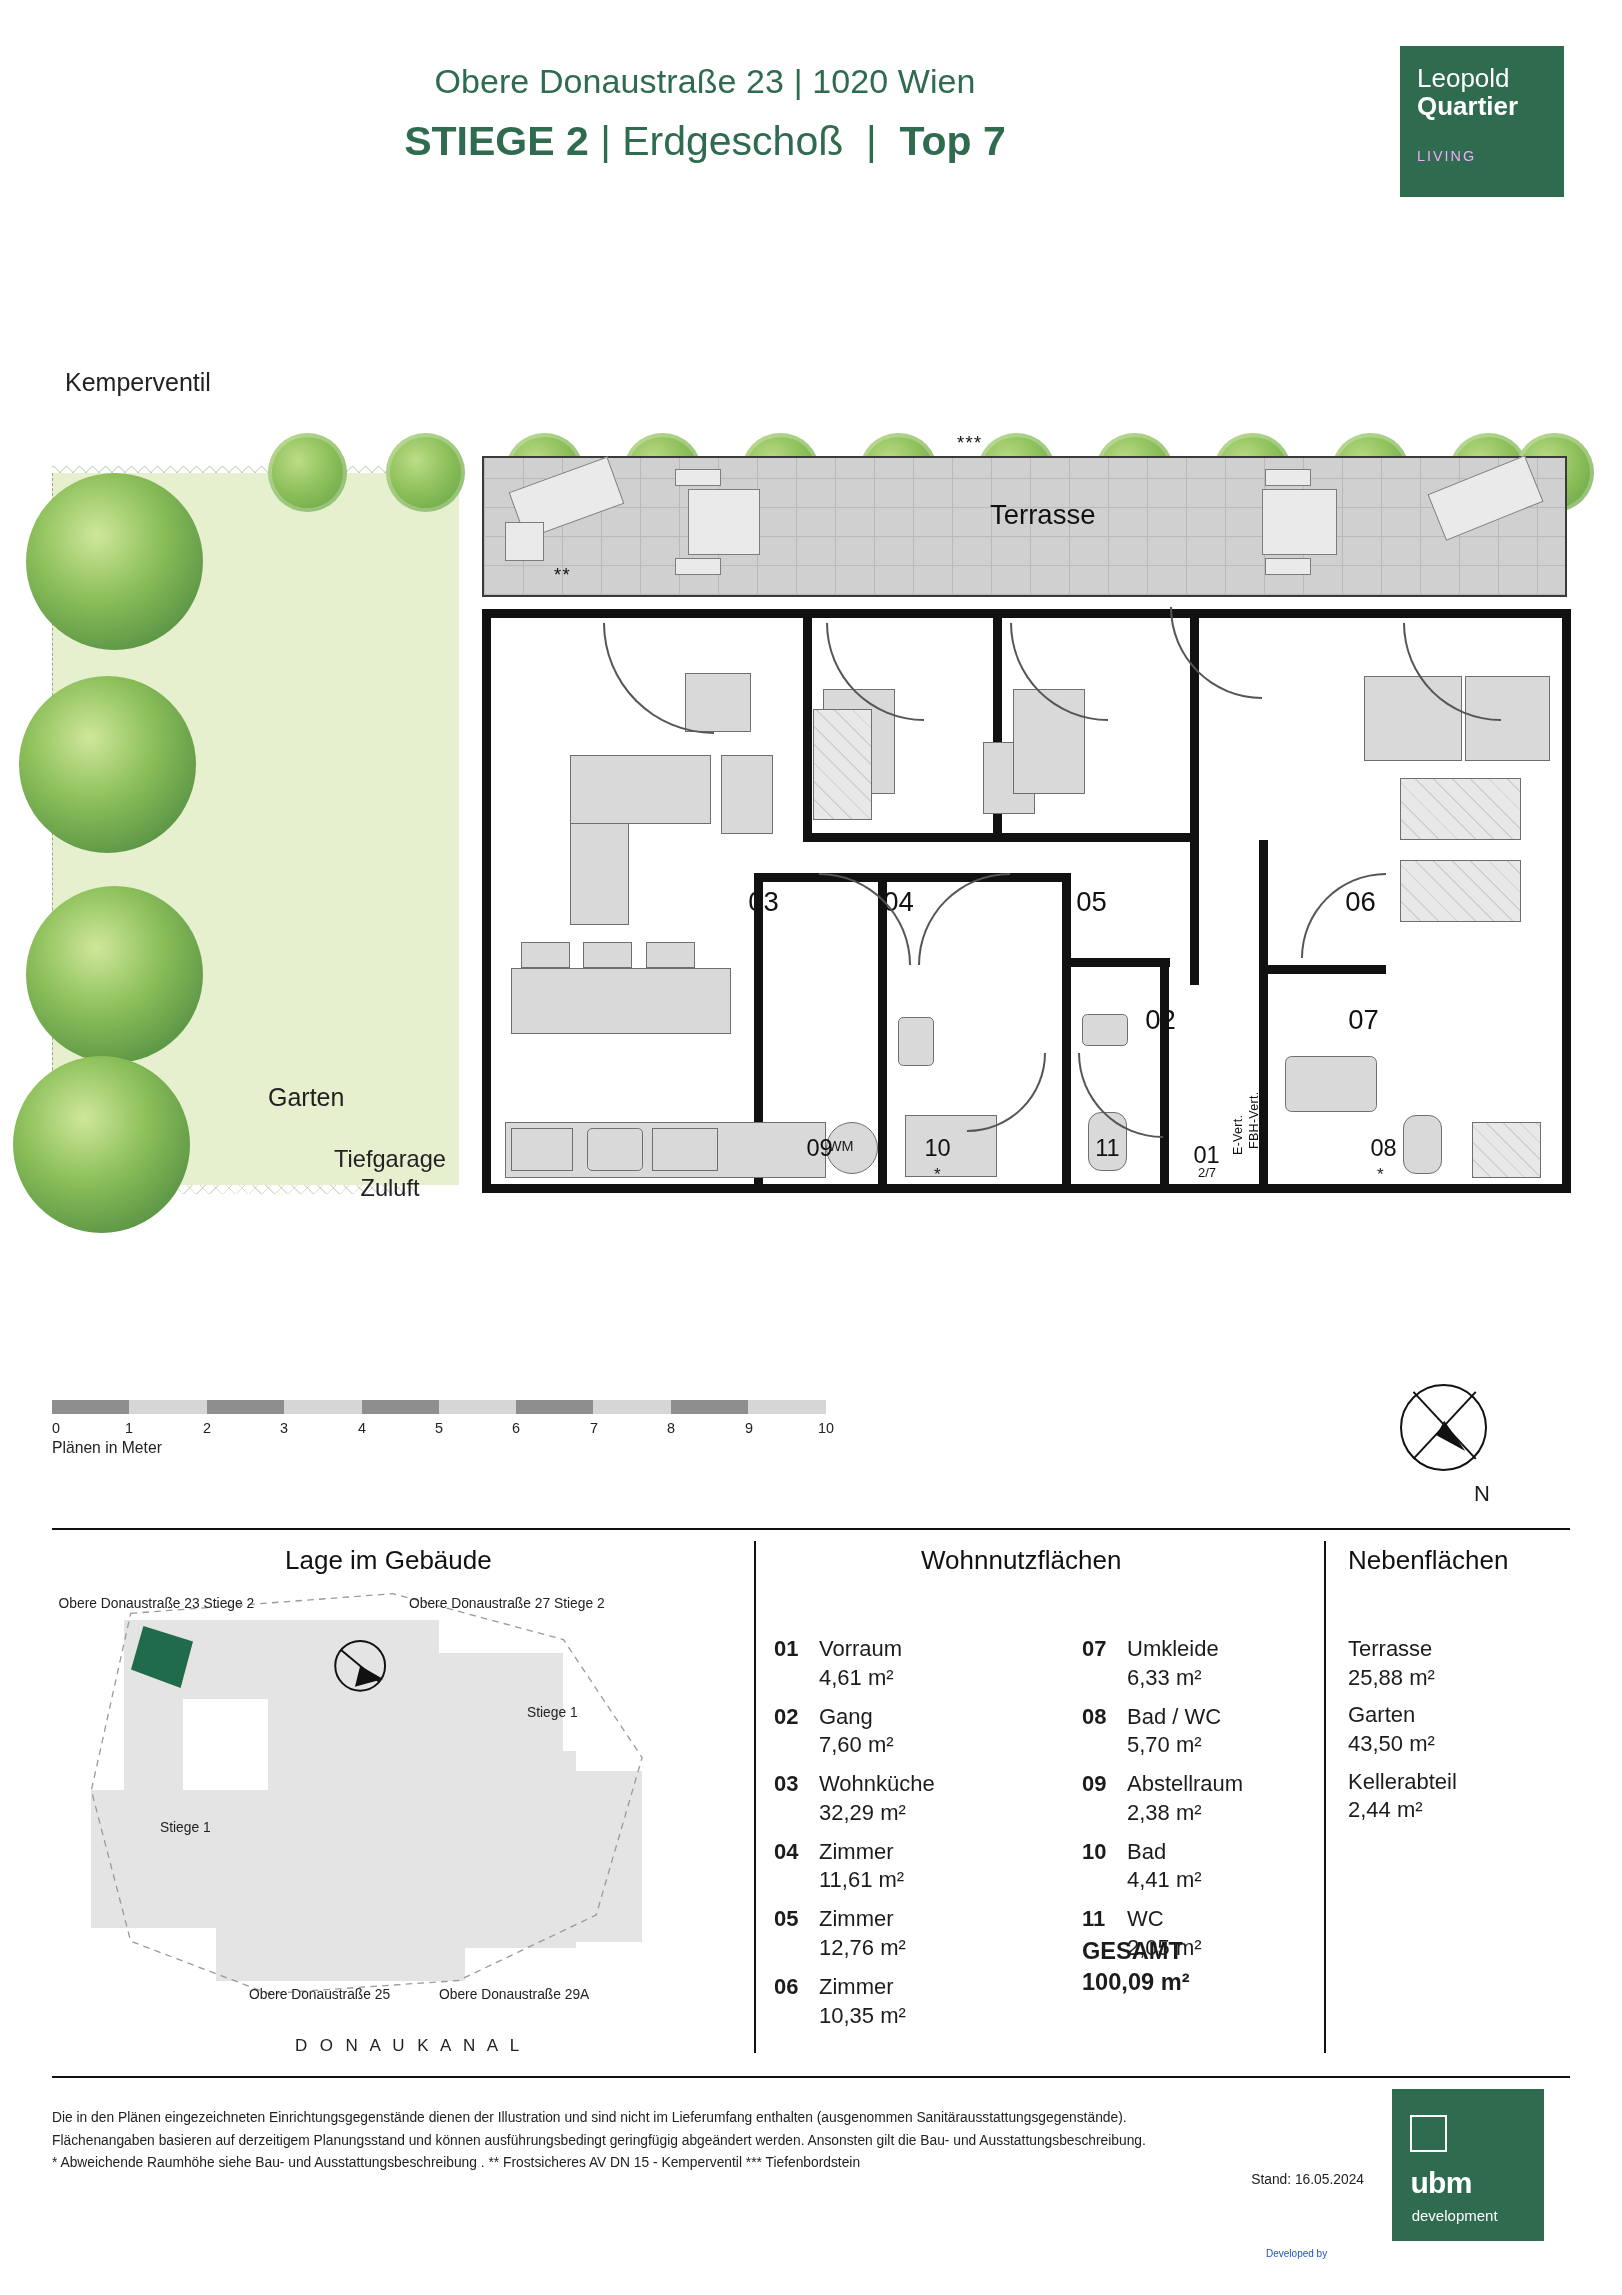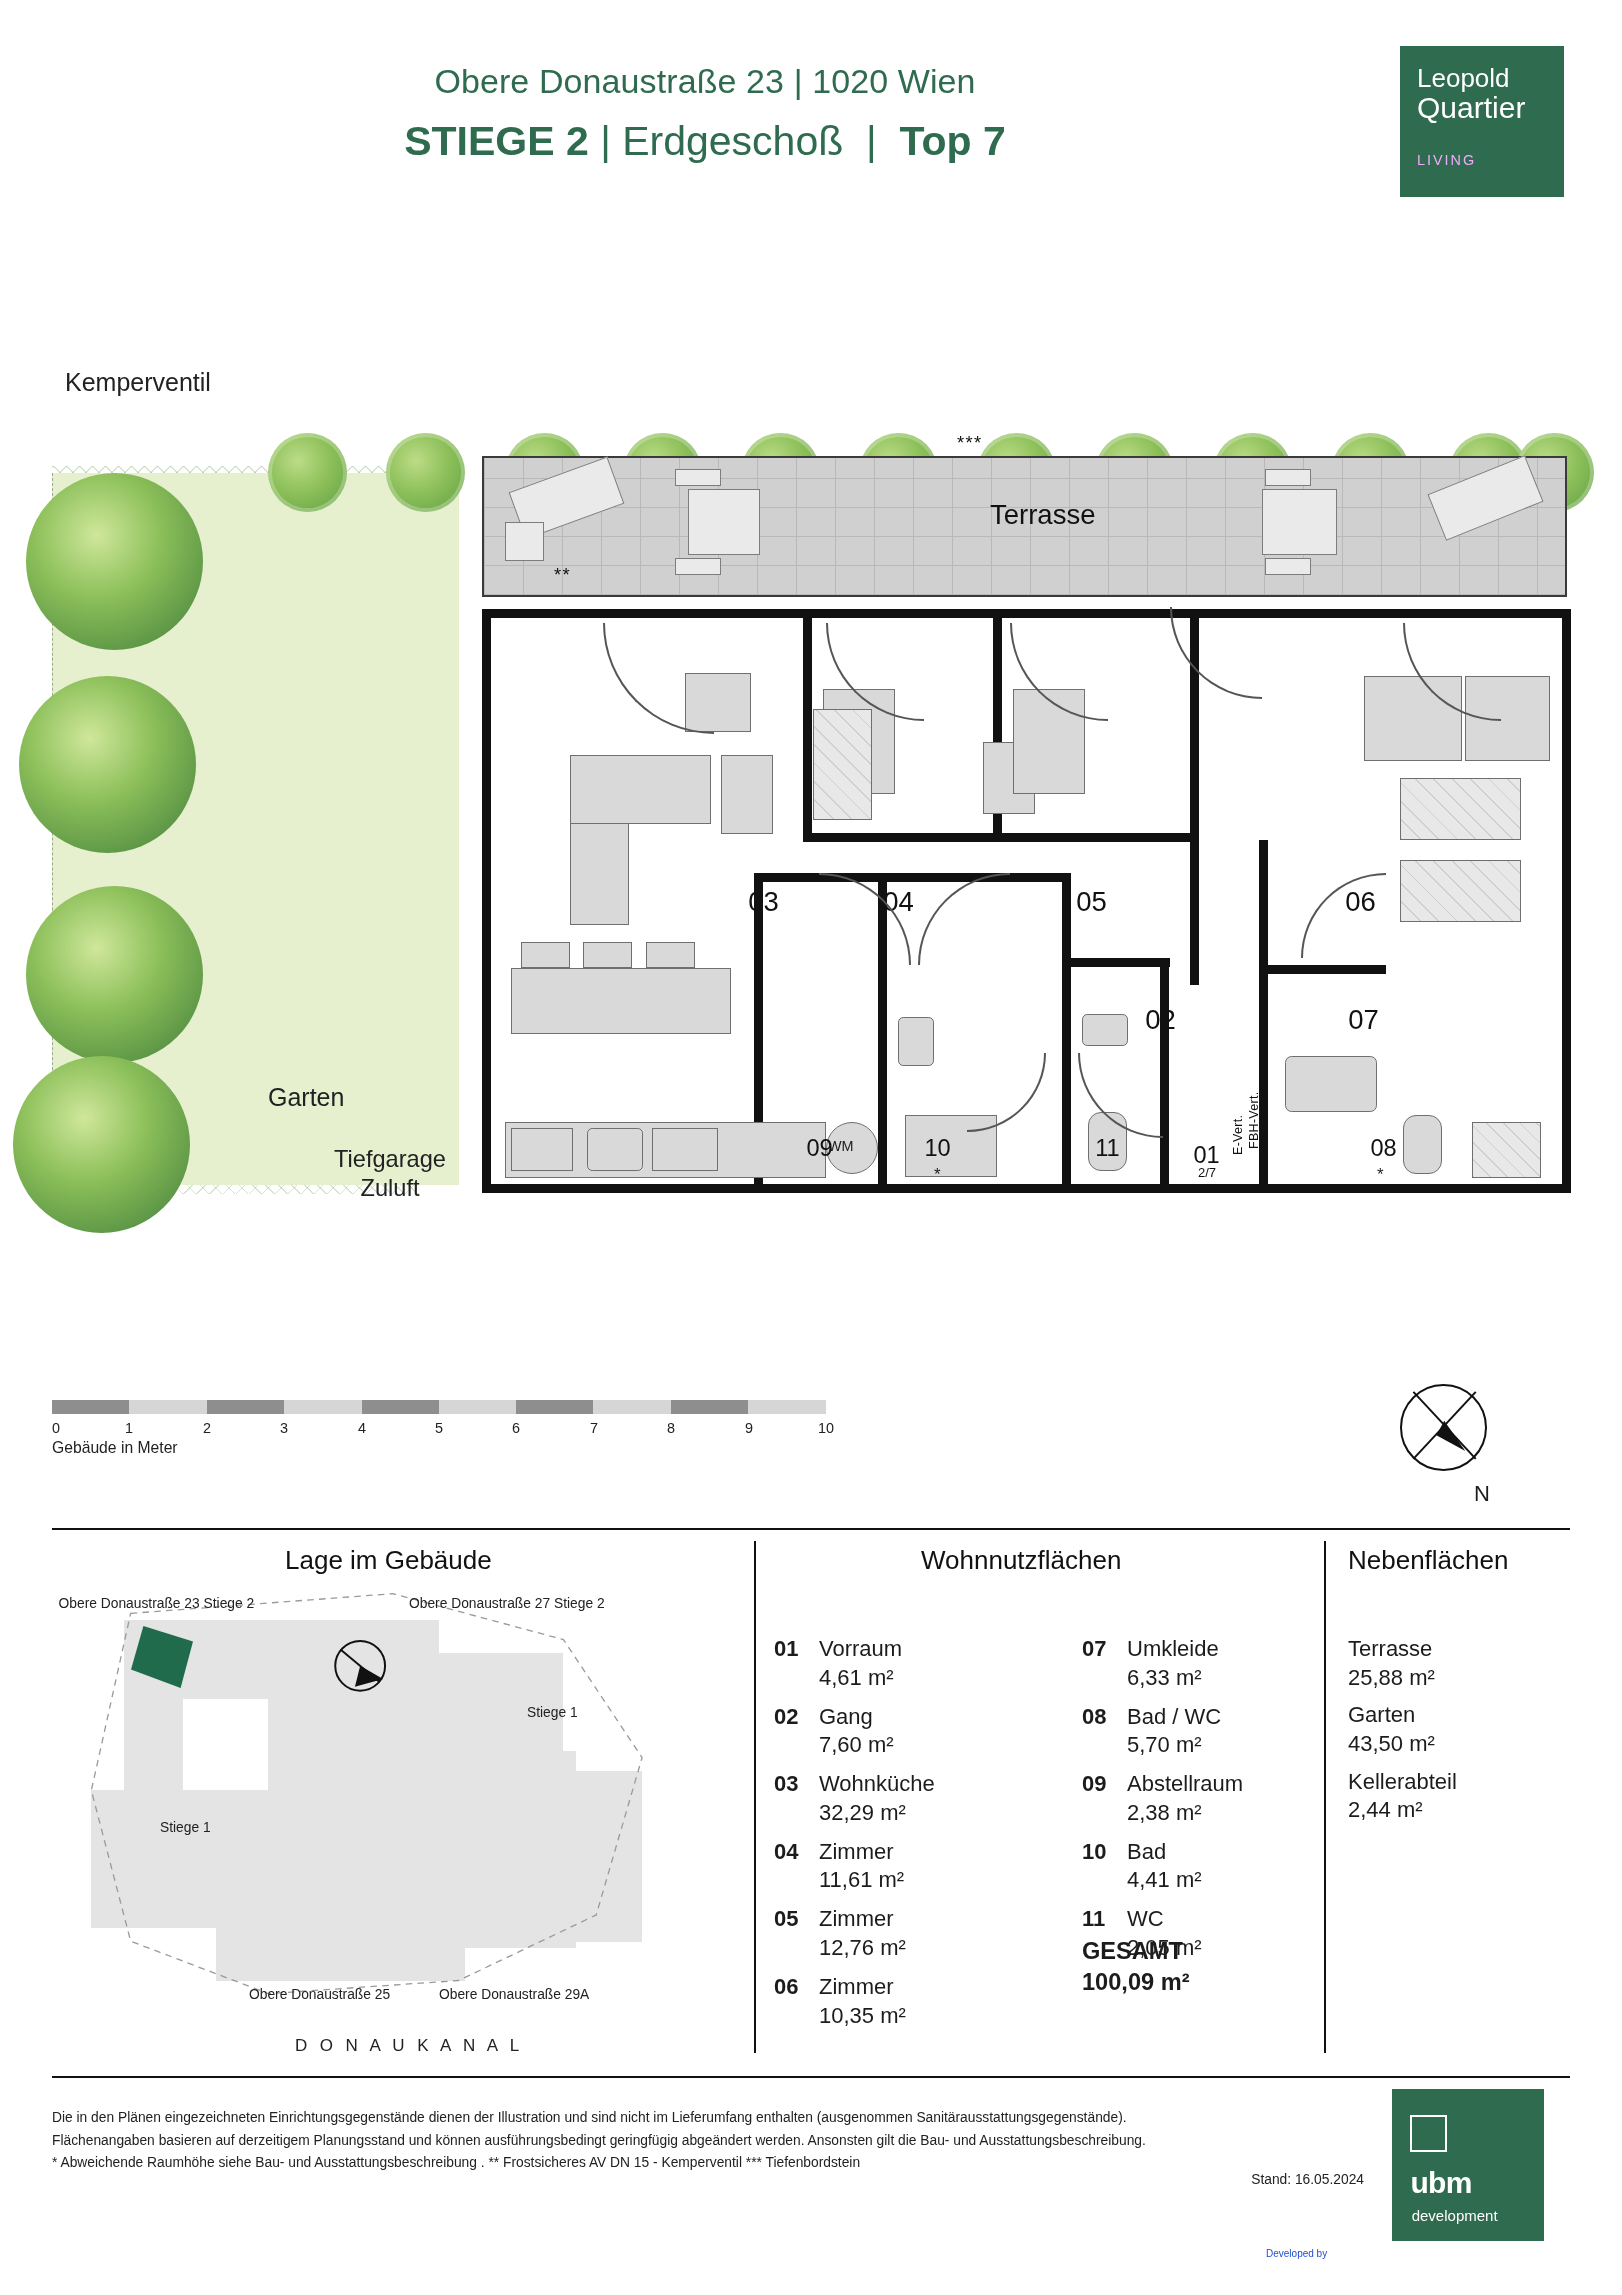--- a/index.html
+++ b/index.html
@@ -28,21 +28,21 @@
     text-align: center; font-size: 41px; color: #2f6b4f;
   }
   .hdr-line2 .b { font-weight: bold; }
   .hdr-sep { color: #2f6b4f; }
   .logo-lq {
     position: absolute; right: 59px; top: 6.6px;
     width: 164px; height: 151px; background: #2f6b4f; color: #ffffff;
     padding: 18.4px 0 0 17px;
   }
   .logo-lq .l1 { font-size: 26px; font-weight: normal; line-height: 1.08; }
-  .logo-lq .l2 { font-size: 30px; font-weight: normal; line-height: 1.08; }
+  .logo-lq .l2 { font-size: 26px; font-weight: bold; line-height: 1.08; }
   .logo-lq .l3 { font-size: 14.4px; letter-spacing: 2px; margin-top: 27.5px; color: #f0abfc; }
 
   
   .plan { position: absolute; left: 52px; top: 348px; width: 1518px; height: 964px; }
 
   
   .garden {
     position: absolute; left: 0px; top: 125px; width: 407px; height: 712px;
     background: #e6f0cf; border-left: 0.7px dashed #9aa98c;
   }
@@ -318,21 +318,21 @@
     <div class="sb-tick" style="left:77px;">1</div>
     <div class="sb-tick" style="left:155px;">2</div>
     <div class="sb-tick" style="left:232px;">3</div>
     <div class="sb-tick" style="left:310px;">4</div>
     <div class="sb-tick" style="left:387px;">5</div>
     <div class="sb-tick" style="left:464px;">6</div>
     <div class="sb-tick" style="left:542px;">7</div>
     <div class="sb-tick" style="left:619px;">8</div>
     <div class="sb-tick" style="left:697px;">9</div>
     <div class="sb-tick" style="left:774px;">10</div>
-    <div class="sb-cap">Gebäude in Meter</div>
+    <div class="sb-cap">Plänen in Meter</div>
   </div>
 
   <div class="compass">
     <div class="circ"></div>
     <svg width="105" height="92" style="position:absolute; left:0; top:-3.9px;" viewBox="0 0 160 140">
       <line x1="25" y1="18" x2="120" y2="120" stroke="#111" stroke-width="3"></line>
       <line x1="120" y1="18" x2="25" y2="120" stroke="#111" stroke-width="3"></line>
       <polygon points="72,62 104,108 60,84" fill="#111"></polygon>
     </svg>
     <div class="n">N</div>

